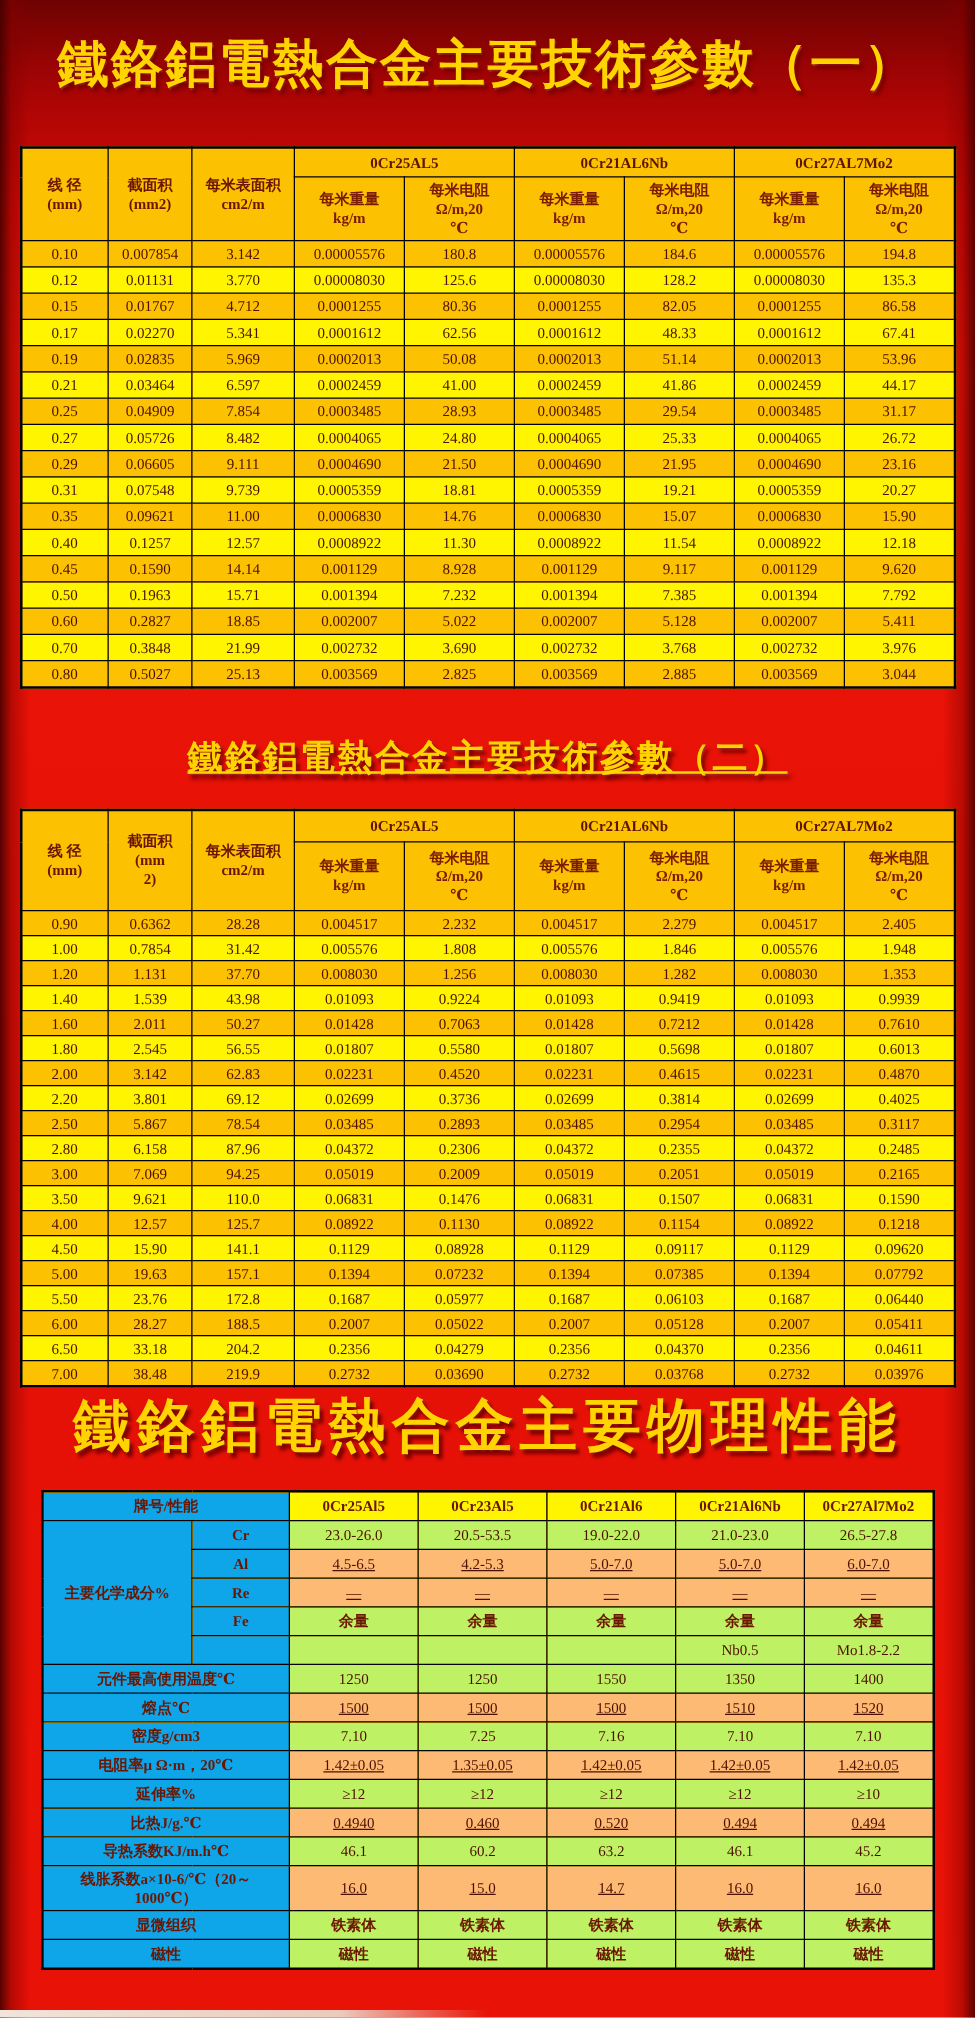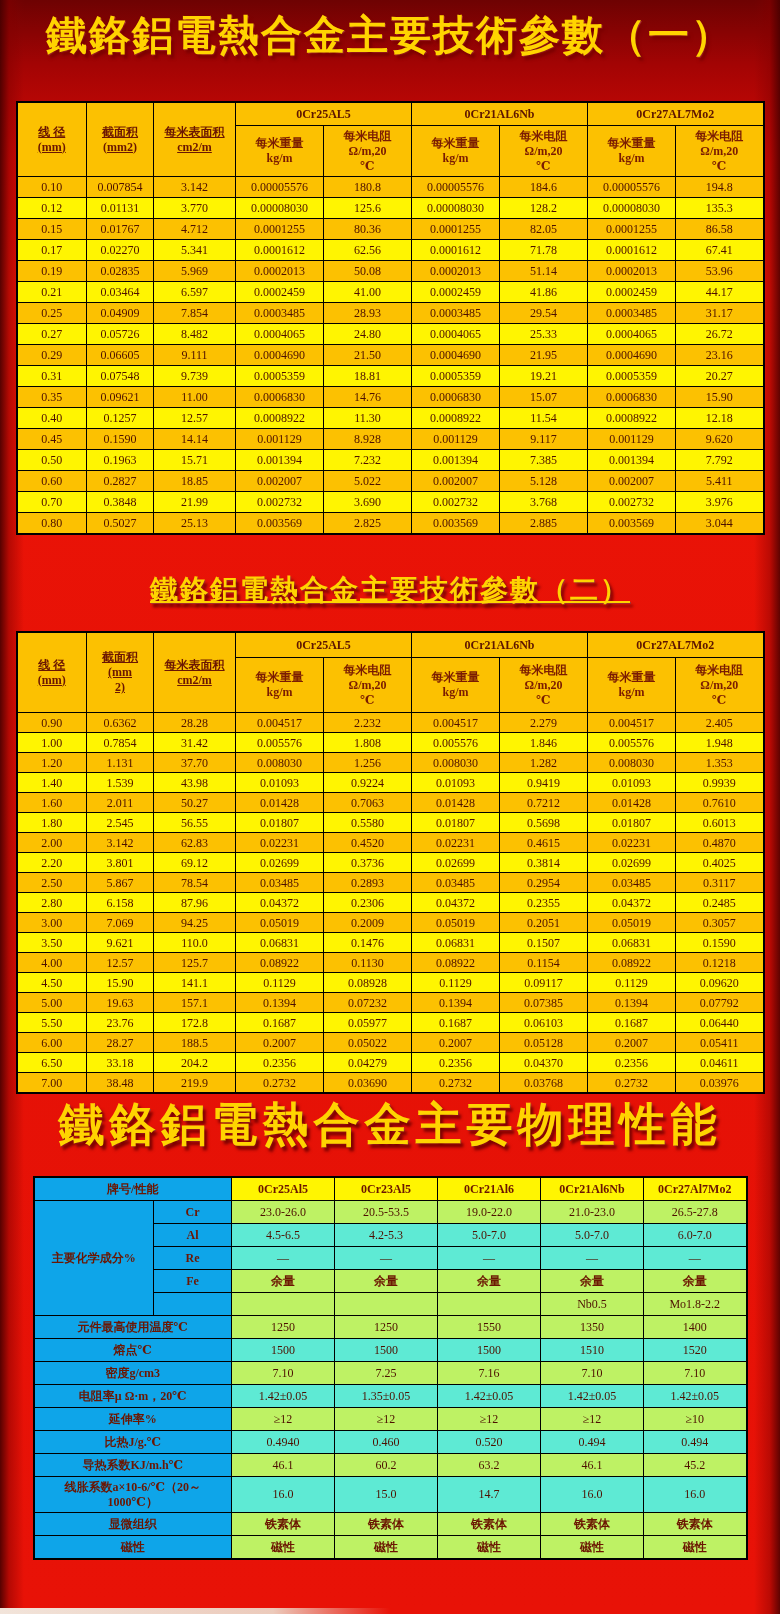--- a/index.html
+++ b/index.html
@@ -9,50 +9,50 @@
     background:
       linear-gradient(90deg, rgba(70,0,0,.9) 0px, rgba(130,0,0,.5) 9px, rgba(200,0,0,0) 24px),
       linear-gradient(270deg, rgba(70,0,0,.85) 0px, rgba(130,0,0,.45) 10px, rgba(200,0,0,0) 26px),
       linear-gradient(180deg,#6e0202 0%,#a30404 4%,#d50a05 10%,#ec1407 18%,#e51106 55%,#e81207 100%);
   }
   .title{
     margin:0;text-align:center;font-weight:bold;color:#ffd400;
     font-family:"DejaVu Serif","Liberation Serif",serif;
     text-shadow:3px 4px 3px #7d0000,1px 1px 0 #a33;
   }
-  .title-1{padding-top:8px;font-size:41px;letter-spacing:2px;margin-bottom:38px;}
+  .title-1{padding-top:24px;font-size:41px;letter-spacing:2px;margin-bottom:38px;}
   .title-2{margin-top:36px;font-size:28px;letter-spacing:2px;margin-bottom:22px;text-decoration:underline;}
   .title-3{font-size:46px;letter-spacing:5px;margin-bottom:20px;}
   table.ptable{
     border-collapse:collapse;margin:0 auto;table-layout:fixed;
     border:2px solid #000;background:#fcc101;
   }
   .ptable th,.ptable td{
     border:1px solid #000;text-align:center;vertical-align:middle;
     white-space:pre-line;overflow:hidden;padding:0 1px;
   }
   .ptable th.hd{background:#fcc101;color:#7a1b02;
     font:bold 12px "Liberation Serif","DejaVu Serif",serif;line-height:1.25;}
   .ptable th.alloy{height:22px;color:#5d1500;}
   .ptable th.sub{height:50px;}
-  .ptable th.side{color:#6b1602;text-decoration:underline;}
+  .ptable th.side{color:#6b1602;}
   .ptable td.num{font:12px "Liberation Serif","DejaVu Serif",serif;color:#4d1000;height:20px;line-height:1;}
   #t2 td.num{height:19px;}
   #t2 th.sub{height:54px;}
   #t2 th.alloy{height:24px;}
   tr.gd td{background:#fcc101;}
   tr.yl td{background:#fff501;}
   
   #t3 td,#t3 th{height:22px;}
   #t3 .lab{background:#0ea5e9;color:#6b1602;
     font:bold 12px "Liberation Serif","DejaVu Serif",serif;line-height:1.2;}
   #t3 .val{font:12px "Liberation Serif","DejaVu Serif",serif;color:#4d1000;}
   #t3 .val.zh{font-weight:bold;color:#6b1602;}
   #t3 td.gd{background:#bef264;}
-  #t3 td.yl{background:#5eead4;}
+  #t3 td.yl{background:#fdba74;text-decoration:underline;}
   #t3 th.yl{background:#fff501;}
   .bottom-sliver{position:absolute;left:0;bottom:0;width:50%;height:6px;
     background:linear-gradient(90deg,#f2e4da,#eccabb 70%,rgba(236,202,187,0));}
 </style>
 </head>
 <body>
 
 <h1 class="title title-1">鐵鉻鋁電熱合金主要技術參數（一）</h1>
 <table class="ptable" id="t1">
     <colgroup>
@@ -130,21 +130,21 @@
         <td class="num">0.0001255</td>
         <td class="num">86.58</td>
       </tr>
       <tr class="yl">
         <td class="num">0.17</td>
         <td class="num">0.02270</td>
         <td class="num">5.341</td>
         <td class="num">0.0001612</td>
         <td class="num">62.56</td>
         <td class="num">0.0001612</td>
-        <td class="num">71.78</td>
+        <td class="num">48.33</td>
         <td class="num">0.0001612</td>
         <td class="num">67.41</td>
       </tr>
       <tr class="gd">
         <td class="num">0.19</td>
         <td class="num">0.02835</td>
         <td class="num">5.969</td>
         <td class="num">0.0002013</td>
         <td class="num">50.08</td>
         <td class="num">0.0002013</td>
@@ -444,21 +444,21 @@
       </tr>
       <tr class="gd">
         <td class="num">3.00</td>
         <td class="num">7.069</td>
         <td class="num">94.25</td>
         <td class="num">0.05019</td>
         <td class="num">0.2009</td>
         <td class="num">0.05019</td>
         <td class="num">0.2051</td>
         <td class="num">0.05019</td>
-        <td class="num">0.3057</td>
+        <td class="num">0.2165</td>
       </tr>
       <tr class="yl">
         <td class="num">3.50</td>
         <td class="num">9.621</td>
         <td class="num">110.0</td>
         <td class="num">0.06831</td>
         <td class="num">0.1476</td>
         <td class="num">0.06831</td>
         <td class="num">0.1507</td>
         <td class="num">0.06831</td>

